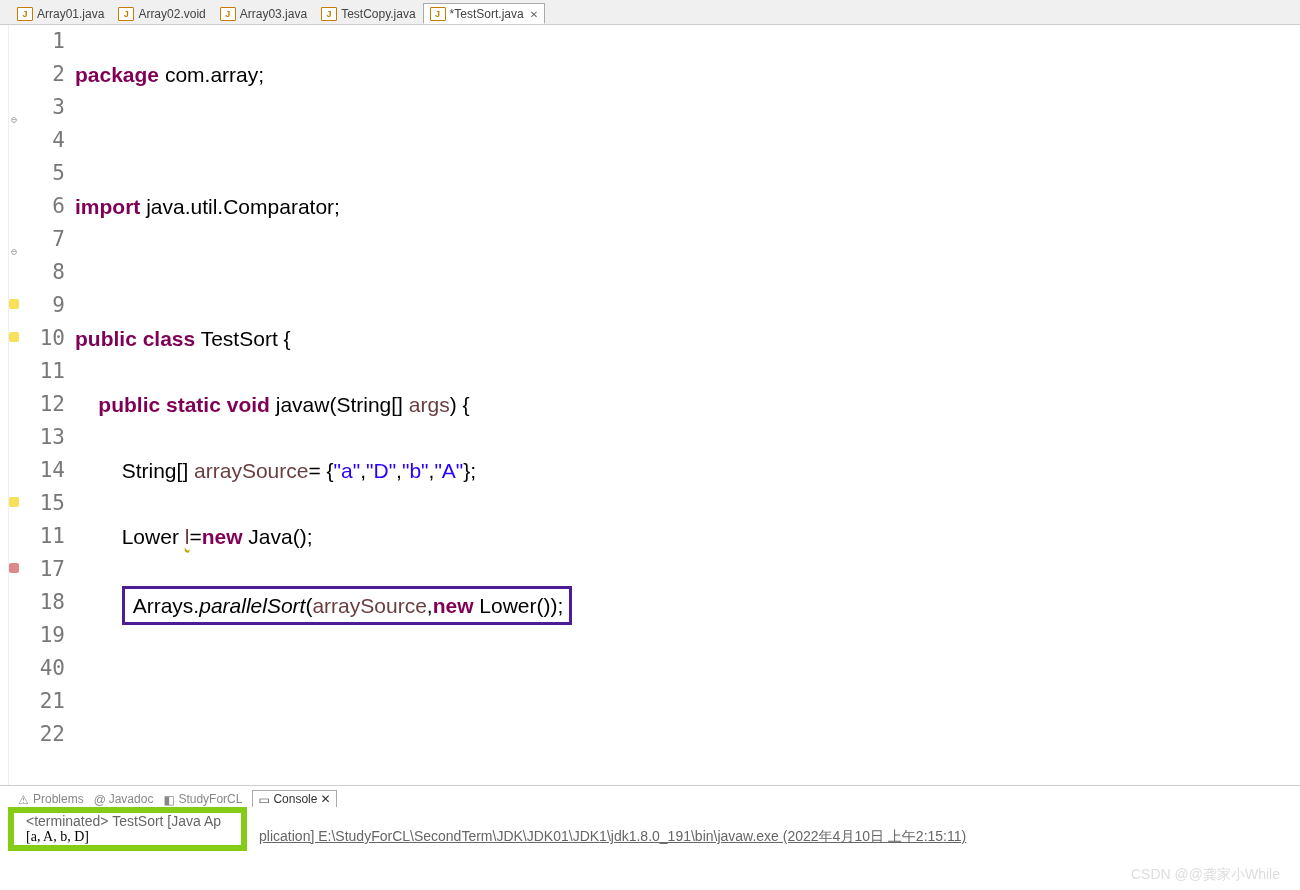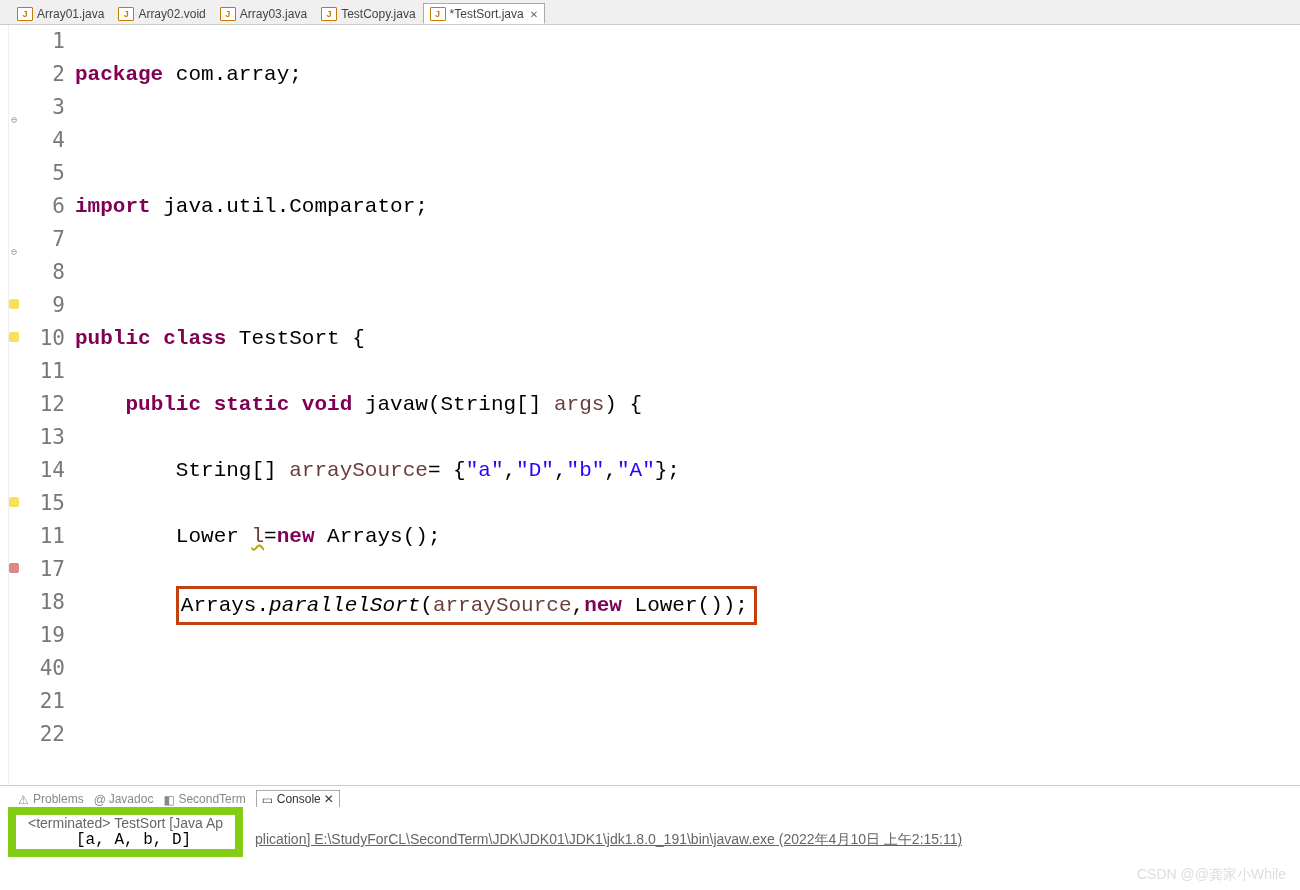--- a/index.html
+++ b/index.html
@@ -10,36 +10,36 @@
   .jicon { width:14px; height:12px; display:inline-flex; align-items:center; justify-content:center; font-size:9px; font-weight:bold; color:#c77b00; background:#fff; border:1px solid #c77b00; border-radius:1px;}
   .editor { display:flex; height:760px; overflow:hidden;}
   .margin { width:8px; background:#fff; border-right:1px solid #eee;}
   .gutter { width:56px; background:#fff; text-align:right; padding-right:6px; color:#787878; font-family:Consolas,monospace; font-size:21px; line-height:33px; user-select:none;}
   .gwrap { display:flex; flex-direction:column;}
   .gl { position:relative; height:33px; }
   .gl .mk { position:absolute; left:0px; top:10px; width:10px; height:10px; }
   .mk.warn { background:#f7e05a; border-radius:2px;}
   .mk.fold { background:none; color:#999; font-size:10px; left:-2px; top:12px;}
   .mk.err { background:#d88; border-radius:2px;}
-  .code { flex:1; font-family:Liberation Mono, monospace; font-size:21px; line-height:33px; white-space:pre; padding-left:4px;}
+  .code { flex:1; font-family:Liberation Sans, sans-serif; font-size:21px; line-height:33px; white-space:pre; padding-left:4px;}
   .ln { height:33px; }
   .kw { color:#7f0055; font-weight:bold;}
   .str { color:#2a00ff;}
   .com { color:#3f7f5f;}
   .sti { font-style:italic;}
   .var { color:#6a3e3e;}
   .wavy { text-decoration:underline wavy #b8a900; text-decoration-skip-ink:none;}
-  .redbox { border:3px solid #c2410c; display:inline-block; padding:0 6px 0 2px;}
+  .redbox { border:3px solid #4c1d95; display:inline-block; padding:0 6px 0 8px;}
   .bottom-tabs { display:flex; gap:10px; padding:4px 18px 0 18px; border-top:1px solid #ccc; font-size:12px;}
   .btab { color:#888; cursor:pointer; display:flex; align-items:center; gap:3px;}
   .btab.active { color:#333; background:#fff; border:1px solid #aaa; border-bottom:none; padding:1px 5px;}
   .console-hdr { font-size:14px; color:#666; padding:4px 12px 2px 12px;}
-  .console-out { font-family:Liberation Mono, monospace; font-size:16px; padding:2px 12px 6px 12px;margin-left:48px;}
-  .redbox2 { border:8px solid #84cc16; display:inline-block;}
-  .watermark { position:fixed; right:14px; bottom:6px; color:#ddd; font-size:14px; pointer-events:none;}
+  .console-out { font-family:Liberation Serif, serif; font-size:14px; padding:2px 12px 6px 12px;}
+  .redbox2 { border:6px solid #84cc16; padding-right:8px; display:inline-block;}
+  .watermark { position:fixed; right:20px; bottom:6px; color:#ddd; font-size:14px; pointer-events:none;}
   .small-ic { width:12px; height:12px; display:inline-block;}
 </style>
 </head>
 <body>
 
 <div class="tabs">
   <div class="tab">
       <span class="jicon">J</span>
       <span>Array01.java</span>
     </div>
@@ -89,21 +89,21 @@
     <div class="gl"><span>22</span></div>
   </div>
   <div class="code">
 <div class="ln"><span class="kw">package</span><span> com.array;</span></div>
 <div class="ln"></div>
 <div class="ln"><span class="kw">import</span><span> java.util.Comparator;</span></div>
 <div class="ln"></div>
 <div class="ln"><span class="kw">public</span><span class="kw"> class</span><span> TestSort {</span></div>
 <div class="ln">    <span class="kw">public</span><span class="kw"> static</span><span class="kw"> void</span><span> javaw(String[] </span><span class="var">args</span><span>) {</span></div>
 <div class="ln">        <span>String[] </span><span class="var">arraySource</span><span>= {</span><span class="str">"a"</span><span>,</span><span class="str">"D"</span><span>,</span><span class="str">"b"</span><span>,</span><span class="str">"A"</span><span>};</span></div>
-<div class="ln">        <span>Lower </span><span class="var wavy">l</span><span>=</span><span class="kw">new</span><span> Arrays();</span></div>
+<div class="ln">        <span>Lower </span><span class="var wavy">l</span><span>=</span><span class="kw">new</span><span> Java();</span></div>
 <div class="ln">        <span class="redbox"><span>Arrays.</span><span class="sti">parallelSort</span><span>(</span><span class="var">arraySource</span><span>,</span><span class="kw">new</span><span> Lower());</span></span></div>
 <div class="ln">        </div>
 
 
 
 
 
 
 
 
@@ -116,21 +116,21 @@
   <div class="btab">
       <span class="small-ic">⚠</span>
       <span>Problems</span>
     </div>
   <div class="btab">
       <span class="small-ic">@</span>
       <span>Javadoc</span>
     </div>
   <div class="btab">
       <span class="small-ic">◧</span>
-      <span>SecondTerm</span>
+      <span>StudyForCL</span>
     </div>
   <div class="btab active">
       <span class="small-ic">▭</span>
       <span>Console</span> 
       <span class="close">✕</span>
     </div>
 </div>
 
 <div>
   <div class="redbox2" style="margin-left:8px;">

